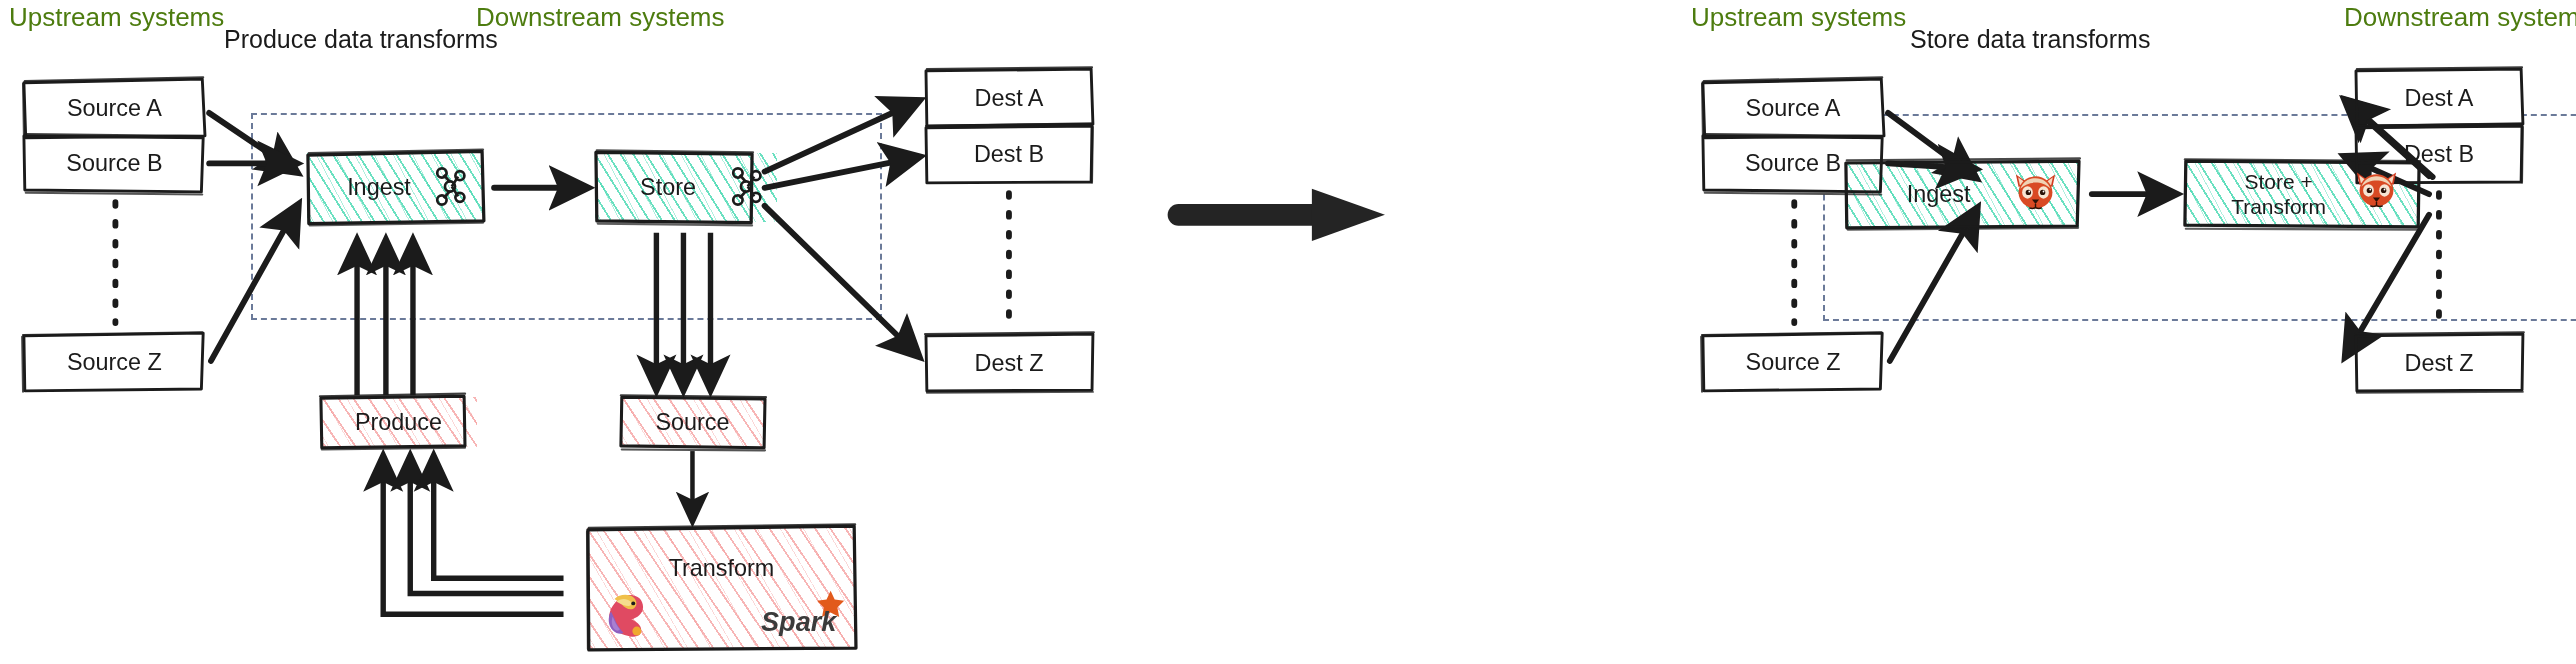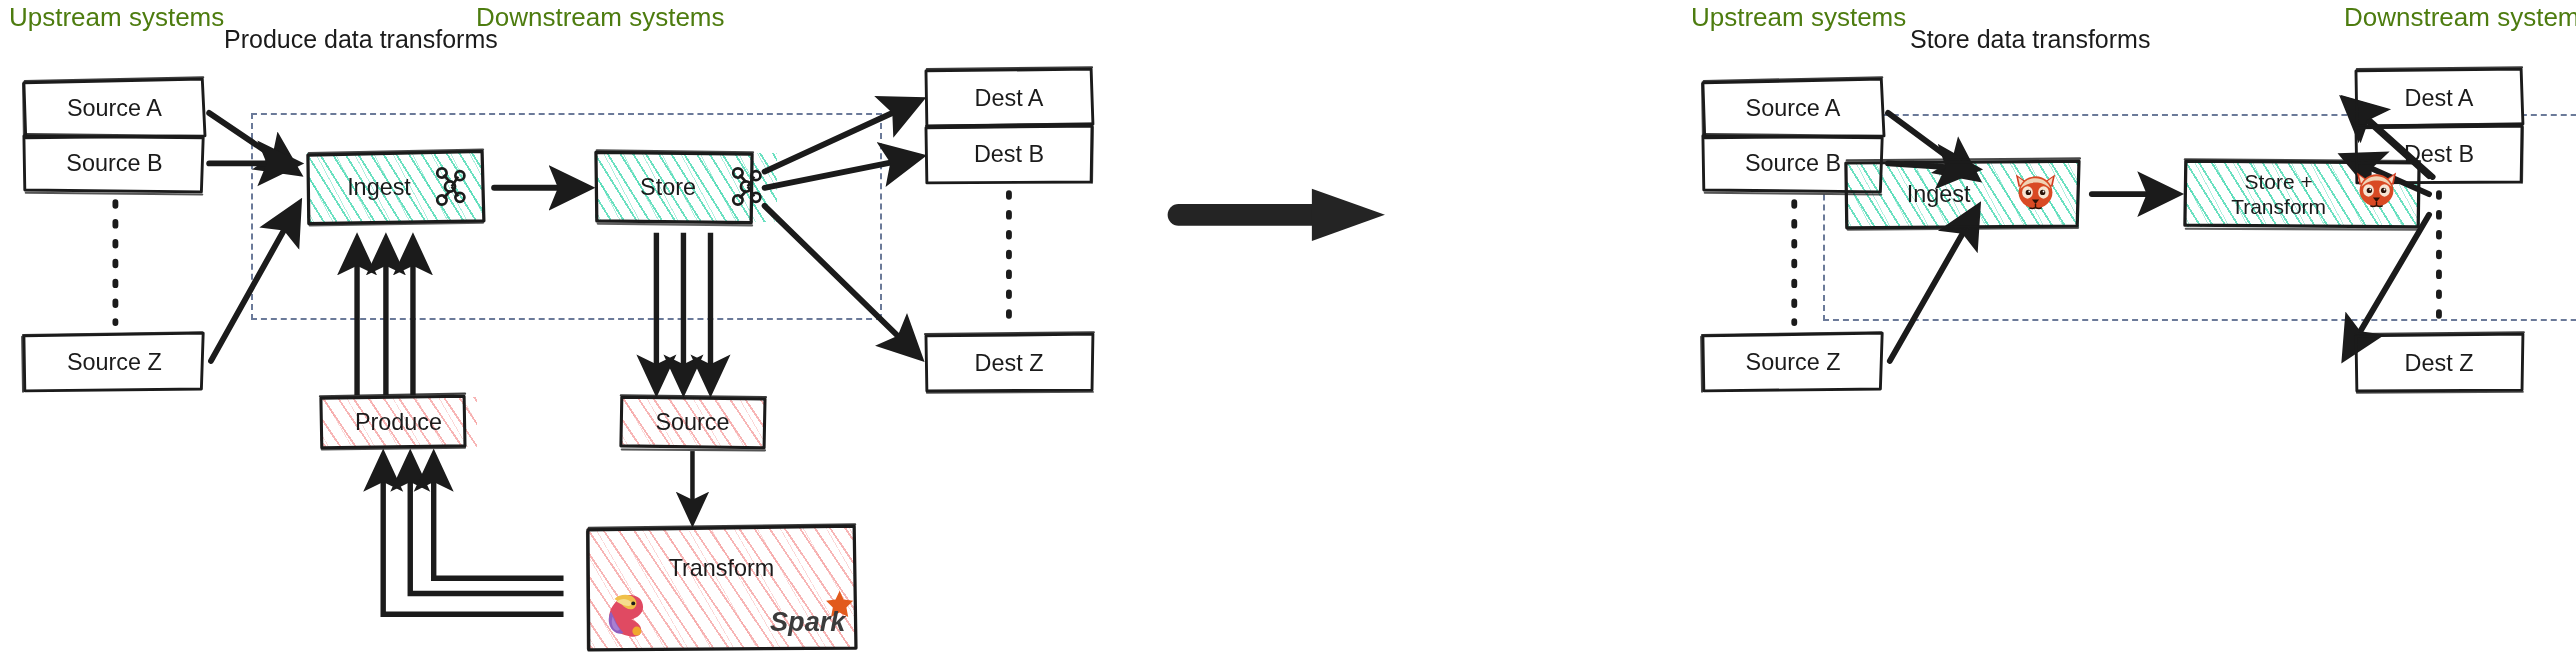--- a/index.html
+++ b/index.html
@@ -241,21 +241,21 @@
         <path d="M30,6 C40,4 48,10 48,19 C48,27 41,31 35,33 C40,35 46,39 46,45 C46,51 40,53 34,52 C25,51 16,46 12,39 C8,32 10,22 16,15 C20,10 25,7 30,6 Z" fill="#e04a62"></path>
         <path d="M16,10 C22,4 33,4 38,9 C42,13 41,19 37,21 C33,23 27,20 24,16 C21,12 17,11 16,10 Z" fill="#f0c04a"></path>
         <path d="M18,13 C23,9 30,9 34,13 C36,15 35,18 32,18 C28,18 23,16 20,14 Z" fill="#f5dd8e"></path>
         <path d="M12,24 C8,31 9,40 14,45 C18,49 23,50 26,48 C22,44 18,38 16,32 C15,29 13,26 12,24 Z" fill="#8e5fc0"></path>
         <path d="M14,30 C12,35 13,41 16,44 C18,46 21,46 22,44 C19,41 16,35 14,30 Z" fill="#a87fd0"></path>
         <circle cx="41" cy="46" r="5" fill="#f0a82e"></circle>
         <circle cx="37" cy="15" r="2.2" fill="#1b1b1b"></circle>
       </svg>
     </div>
 
-    <div class="logo spark-logo" style="right:0;bottom:12.6px;">
+    <div class="logo spark-logo" style="right:9px;bottom:12.6px;">
       <svg viewBox="0 0 96 52" width="87" height="47">
         <path d="M78,2 L82.5,11.5 L93,13 L85.5,20.5 L87.5,31 L78,26 L68.5,31 L70.5,20.5 L63,13 L73.5,11.5 Z" fill="#e25a1c"></path>
         <text class="sp-text" x="1" y="46">Spark</text>
       </svg>
     </div>
   </div>
 
   <div class="caption abs" style="left:1691px;top:3.6px;">Upstream systems</div>
 
   <div class="panel-title abs" style="left:1910px;top:27px;">Store data transforms</div>

